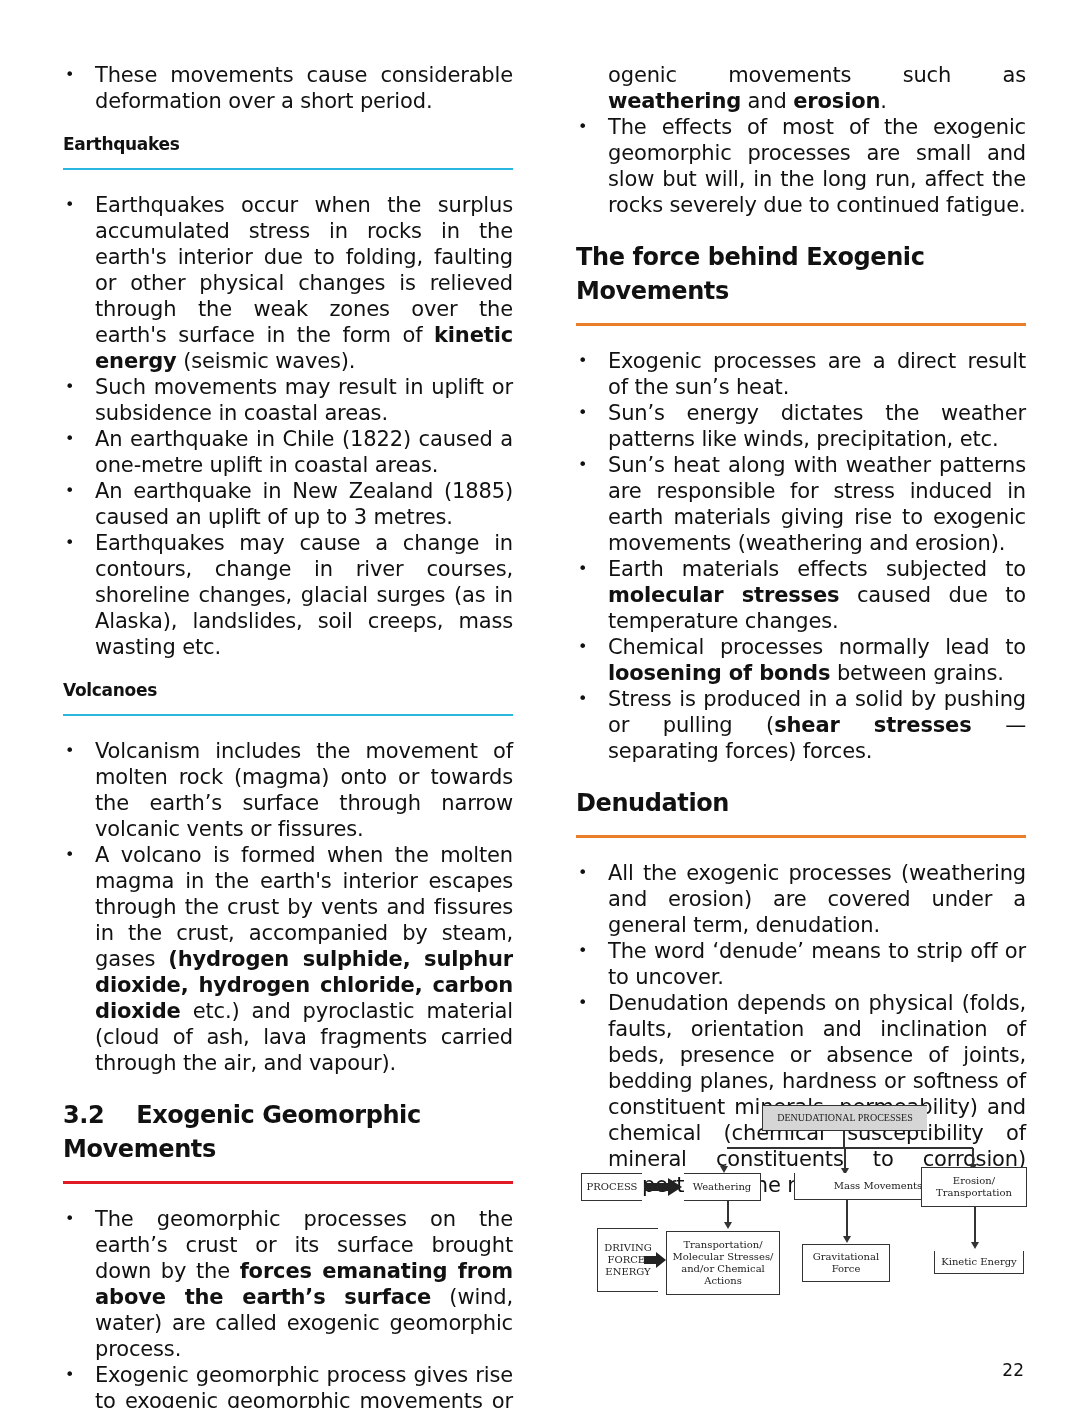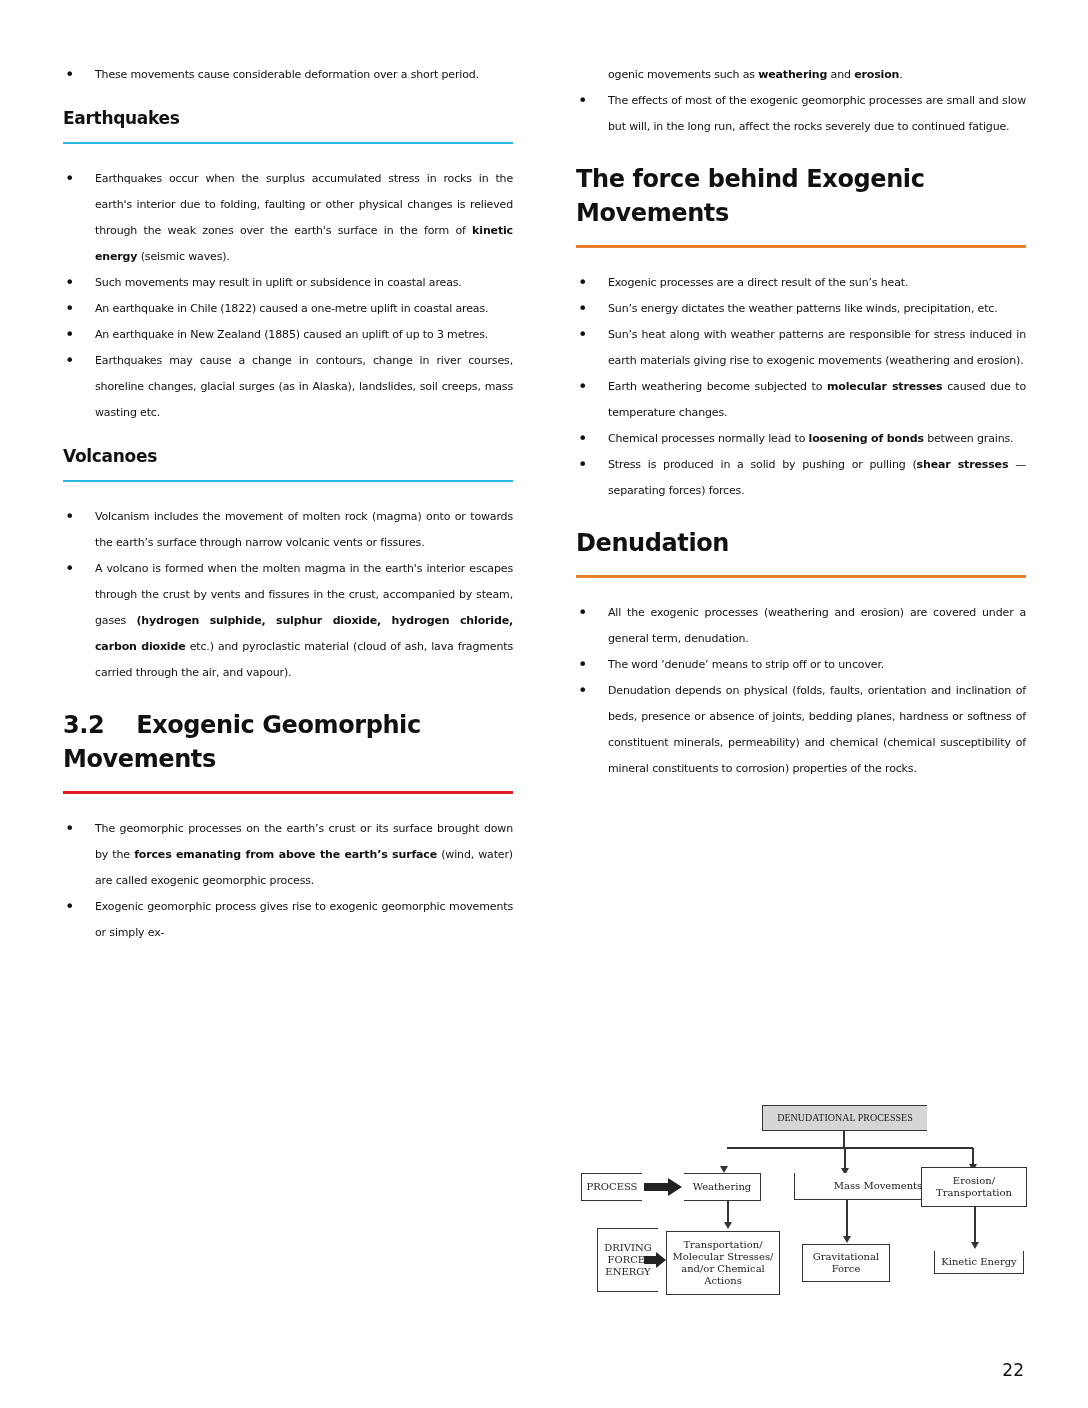--- a/index.html
+++ b/index.html
@@ -2,21 +2,21 @@
 <html><head>
 <meta charset="utf-8">
 <style>
   html, body { margin: 0; padding: 0; background: #ffffff; }
   body { width: 1088px; height: 1408px; position: relative; overflow: hidden;
          font-family: "DejaVu Sans", sans-serif; color: #111; }
   .col { position: absolute; top: 62px; width: 450px; }
   .col-left { left: 63px; }
   .col-right { left: 576px; }
   ul.bullets { list-style: none; margin: 0; padding: 0; }
-  ul.bullets li { position: relative; padding-left: 32px; font-size: 11px; line-height: 26px;
+  ul.bullets li { position: relative; padding-left: 32px; font-size: 21px; line-height: 26px;
                   text-align: justify; letter-spacing: -0.15px; }
   ul.bullets li::before { content: "\2022"; position: absolute; left: 2px; top: 0; font-size: 16px; }
   ul.bullets li.cont::before { content: ""; }
   b { font-weight: bold; }
   .sub-h { font-weight: bold; font-size: 17px; line-height: 24px; padding-bottom: 12px;
            border-bottom: 2px solid #29b7e0; margin: 18px 0 22px 0; letter-spacing: -0.3px; }
   .sec-h { font-weight: bold; font-size: 24px; line-height: 34px; padding-bottom: 15px;
            margin: 22px 0 22px 0; letter-spacing: -0.4px; }
   .sec-h.orange { border-bottom: 3px solid #e87d2a; }
   .sec-h.red { border-bottom: 3px solid #e01b24; }
@@ -68,21 +68,21 @@
   <ul class="bullets">
     <li class="cont"><span>ogenic movements such as </span><b>weathering</b><span> and </span><b>erosion</b><span>.</span></li>
     <li>The effects of most of the exogenic geomorphic processes are small and slow but will, in the long run, affect the rocks severely due to continued fatigue.</li>
   </ul>
 
   <div class="sec-h orange">The force behind Exogenic Movements</div>
   <ul class="bullets">
     <li>Exogenic processes are a direct result of the sun’s heat.</li>
     <li>Sun’s energy dictates the weather patterns like winds, precipitation, etc.</li>
     <li>Sun’s heat along with weather patterns are responsible for stress induced in earth materials giving rise to exogenic movements (weathering and erosion).</li>
-    <li><span>Earth weathering become subjected to </span><b>molecular stresses</b><span> caused due to temperature changes.</span></li>
+    <li><span>Earth materials effects subjected to </span><b>molecular stresses</b><span> caused due to temperature changes.</span></li>
     <li><span>Chemical processes normally lead to </span><b>loosening of bonds</b><span> between grains.</span></li>
     <li><span>Stress is produced in a solid by pushing or pulling (</span><b>shear stresses</b><span> — separating forces) forces.</span></li>
   </ul>
 
   <div class="sec-h orange">Denudation</div>
   <ul class="bullets">
     <li>All the exogenic processes (weathering and erosion) are covered under a general term, denudation.</li>
     <li>The word ‘denude’ means to strip off or to uncover.</li>
     <li>Denudation depends on physical (folds, faults, orientation and inclination of beds, presence or absence of joints, bedding planes, hardness or softness of constituent minerals, permeability) and chemical (chemical susceptibility of mineral constituents to corrosion) properties of the rocks.</li>
   </ul>

